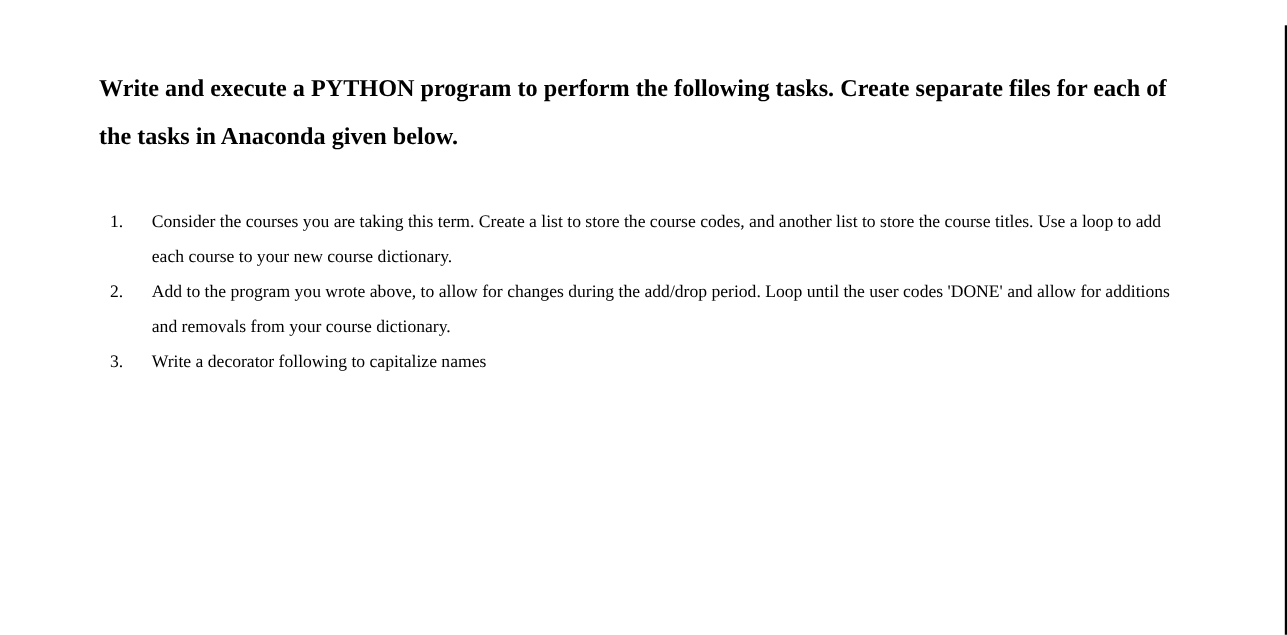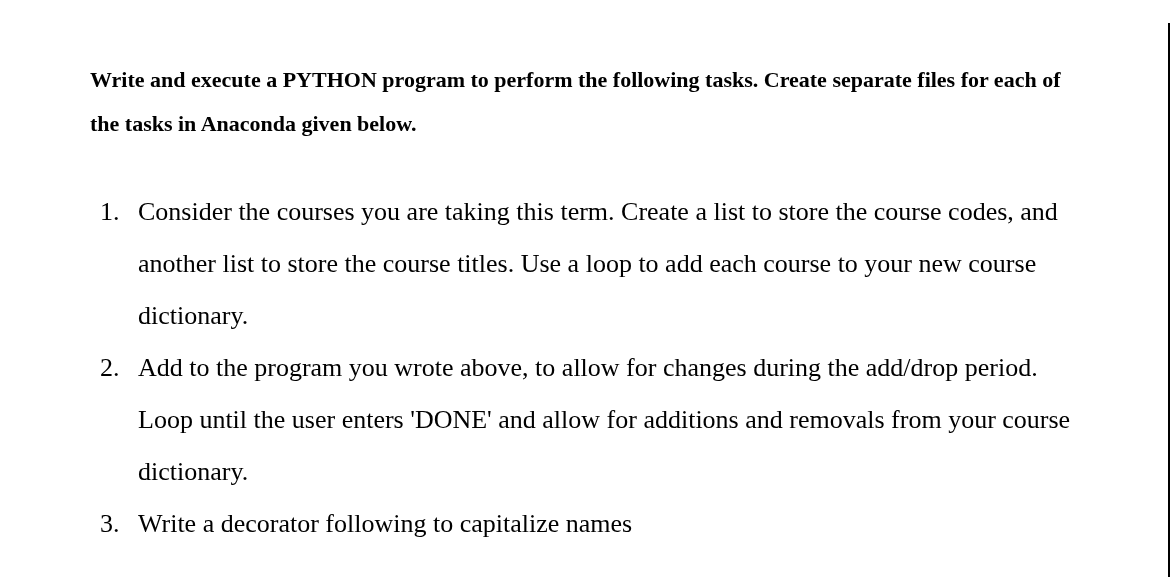--- a/index.html
+++ b/index.html
@@ -25,21 +25,21 @@
     .instruction-text {
       font-weight: bold;
       font-size: 22px;
       line-height: 2.0;
       color: #000000;
       margin-bottom: 40px;
     }
     .task-list {
       list-style: none;
       counter-reset: task-counter;
-      font-size: 26px;
+      font-size: 16px;
       line-height: 2.0;
       color: #000000;
     }
     .task-item {
       counter-increment: task-counter;
       position: relative;
       padding-left: 48px;
       margin-bottom: 0;
     }
     .task-item::before {
@@ -55,19 +55,19 @@
 </head>
 <body>
 
 <div class="page-container">
   <p class="instruction-text">Write and execute a PYTHON program to perform the following tasks.  Create separate files for each of the tasks in Anaconda given below.</p>
   <ol class="task-list">
     <li class="task-item">
       <span class="task-text">Consider the courses you are taking this term.   Create a list to store the course codes, and another list to store the course titles.  Use a loop to add each course to your new course dictionary.</span>
     </li>
     <li class="task-item">
-      <span class="task-text">Add to the program you wrote above, to allow for changes during the add/drop period.  Loop until the user enters 'DONE' and allow for additions and removals from your course dictionary.</span>
+      <span class="task-text">Add to the program you wrote above, to allow for changes during the add/drop period.  Loop until the user codes 'DONE' and allow for additions and removals from your course dictionary.</span>
     </li>
     <li class="task-item">
       <span class="task-text">Write a decorator following to capitalize names</span>
     </li>
   </ol>
 </div>
 
 </body></html>

